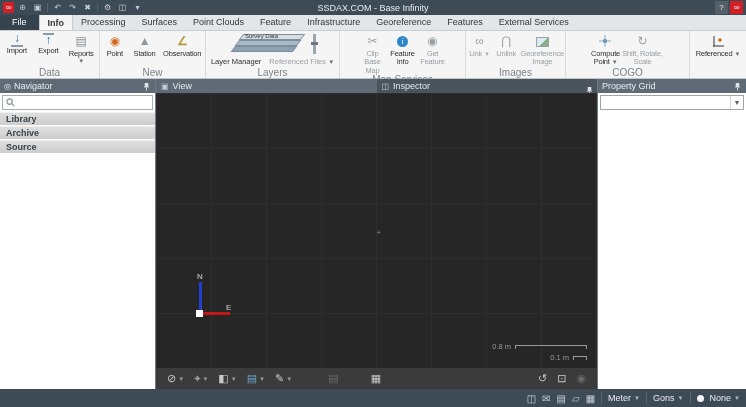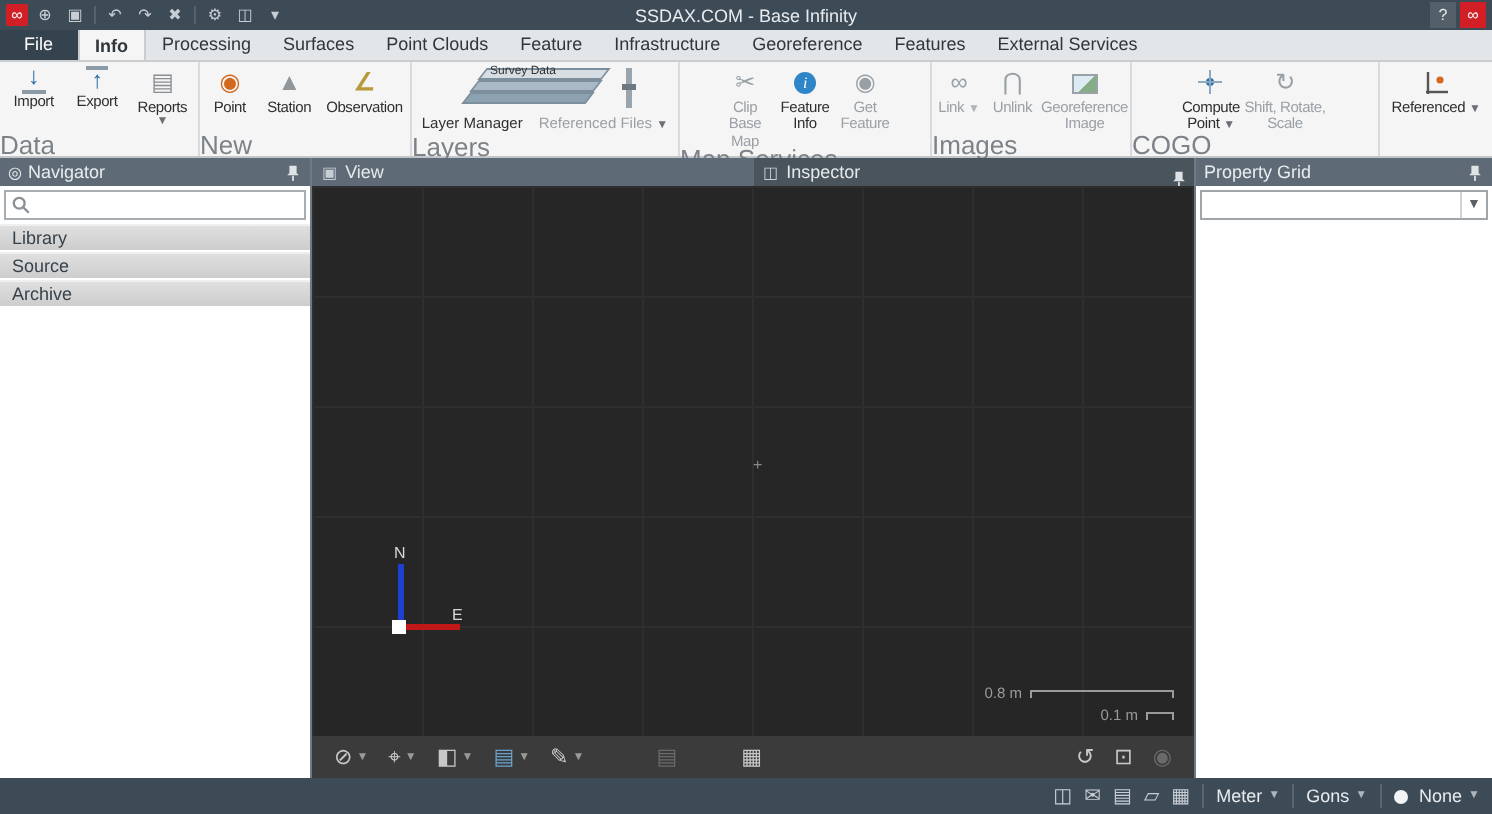--- a/index.html
+++ b/index.html
@@ -20,21 +20,21 @@
   
   .tabrow { height:16px; background:#e2e6e9; display:flex; align-items:flex-end; flex:0 0 auto; border-bottom:1px solid #c9cdd0; }
   .tab { font-size:9px; color:#2f363c; padding:2px 8px; height:16px; line-height:12px; }
   .tab-file { background:#35434f; color:#fff; padding:2px 12px; }
   .tab.active { background:#f5f5f5; border:1px solid #c9cdd0; border-bottom:none; font-weight:bold; }
 
   
   .ribbon { height:48px; background:#f5f5f5; display:flex; flex:0 0 auto; border-bottom:1px solid #c2c6c9; }
   .grp { display:flex; flex-direction:column; border-right:1px solid #d8dadc; flex:0 0 auto; }
   .grp-body { flex:1; display:flex; justify-content:center; padding:1px 1px 0; }
-  .grp-label { height:10px; font-size:13px; color:#7d8288; line-height:10px; }
+  .grp-label { height:10px; font-size:10px; color:#7d8288; text-align:center; line-height:10px; }
   .rbtn { display:flex; flex-direction:column; align-items:center; font-size:7.5px; color:#2f2f2f; text-align:center; line-height:1.12; padding-top:1px; letter-spacing:-0.2px; }
   .rbtn .ric { height:17px; display:flex; align-items:center; justify-content:center; font-size:12px; }
   .rbtn.dis { color:#9aa0a5; }
   .caret { font-size:6px; color:#6b7076; }
   .dis .caret { color:#aeb3b8; }
   .ic-import { color:#2c6fa8; font-weight:bold; border-bottom:2px solid #8a9aa6; padding:0 3px; height:14px !important; }
   .ic-export { color:#2c6fa8; font-weight:bold; border-top:2px solid #8a9aa6; padding:0 3px; height:14px !important; }
   .ic-doc { color:#8a8f94; }
   .ic-point { color:#d2691e; }
   .ic-station { color:#8f979d; }
@@ -60,21 +60,21 @@
 
   
   .main { flex:1; display:flex; background:#8d979e; min-height:0; }
   .panel-hdr { height:14px; background:#5e6b76; color:#e9edf0; font-size:9px; display:flex; align-items:center; gap:3px; padding:0 4px; flex:0 0 auto; }
   .panel-hdr .grow { flex:1; }
   .pin { width:9px; height:9px; flex:0 0 auto; }
 
   .navigator { width:156px; background:#fff; display:flex; flex-direction:column; border-right:1px solid #6e7a84; }
   .nav-search { margin:2px; height:15px; background:#fff; border:1px solid #a8adb2; display:flex; align-items:center; gap:3px; padding:0 3px; }
   .nav-search input { border:none; outline:none; flex:1; font-size:9px; min-width:0; font-family:"Liberation Sans", sans-serif; }
-  .nav-item { height:14px; background:linear-gradient(#dfdfdf,#cdcdcd); border-bottom:1px solid #fff; border-top:1px solid #efefef; font-size:9px; color:#37424a; line-height:13px; padding-left:6px; }
+  .nav-item { height:14px; background:linear-gradient(#dfdfdf,#cdcdcd); border-bottom:1px solid #fff; border-top:1px solid #efefef; font-size:9px; color:#37424a; line-height:13px; padding-left:6px;font-weight:bold; }
 
   .center { flex:1; display:flex; flex-direction:column; min-width:0; border-right:1px solid #6e7a84; }
   .vtabs { height:14px; display:flex; background:#49545d; position:relative; flex:0 0 auto; }
   .vtab { flex:1; display:flex; align-items:center; gap:4px; padding:0 5px; font-size:9px; color:#e6e9eb; }
   .vtab.active { background:#5e6b76; }
   .vtab .tic { font-size:8px; color:#c7ced4; }
   .vtabs .pinwrap { position:absolute; right:3px; top:2px; }
 
   .canvas { flex:1; position:relative; background:#262626;
     background-image:linear-gradient(#2e2e2e 1px, transparent 1px), linear-gradient(90deg,#2e2e2e 1px, transparent 1px);
@@ -306,22 +306,22 @@
           </svg>
       </div>
       <div class="nav-search">
         <svg width="9" height="9" viewBox="0 0 10 10">
             <circle cx="4" cy="4" r="3" fill="none" stroke="#8a9096" stroke-width="1.3"></circle>
             <line x1="6.3" y1="6.3" x2="9.3" y2="9.3" stroke="#8a9096" stroke-width="1.3"></line>
           </svg>
         <input type="text" value="" style="">
       </div>
       <div class="nav-item">Library</div>
+      <div class="nav-item">Archive</div>
       <div class="nav-item">Source</div>
-      <div class="nav-item">Archive</div>
     </div>
 
     <div class="center">
       <div class="vtabs">
         <div class="vtab active">
           <span class="tic">▣</span>
           <span>View</span>
         </div>
         <div class="vtab">
           <span class="tic">◫</span>

